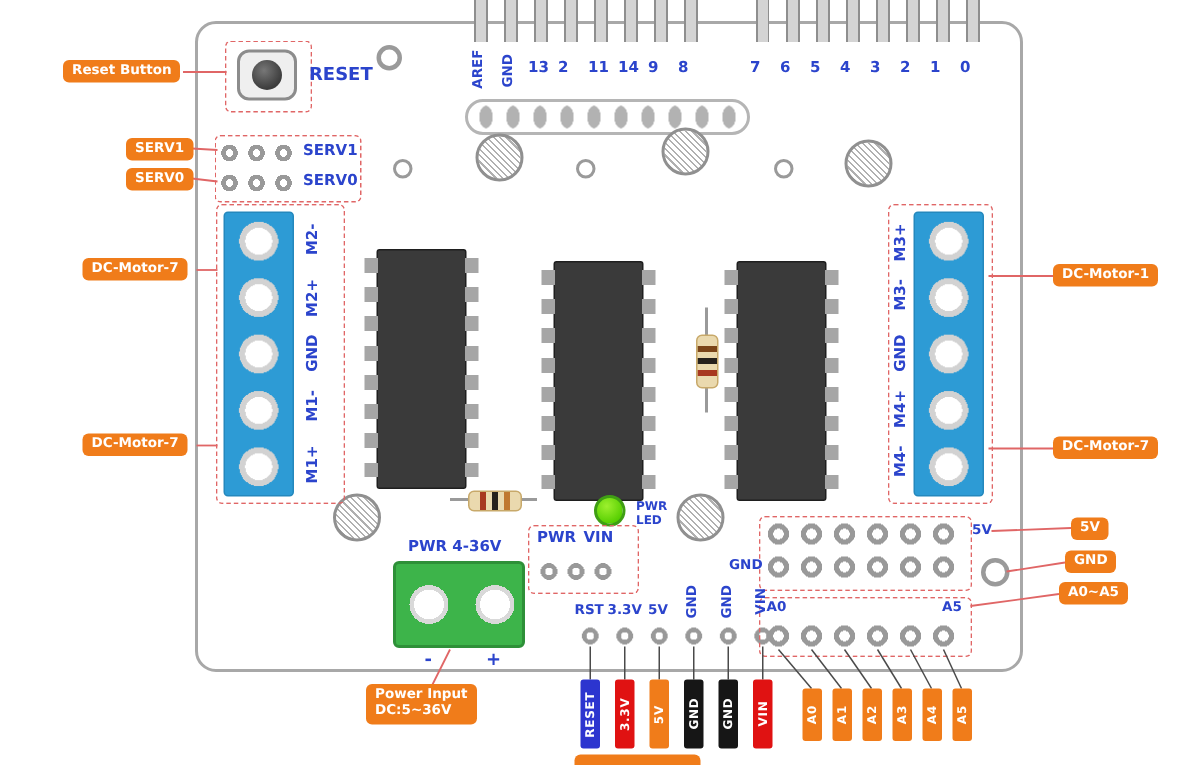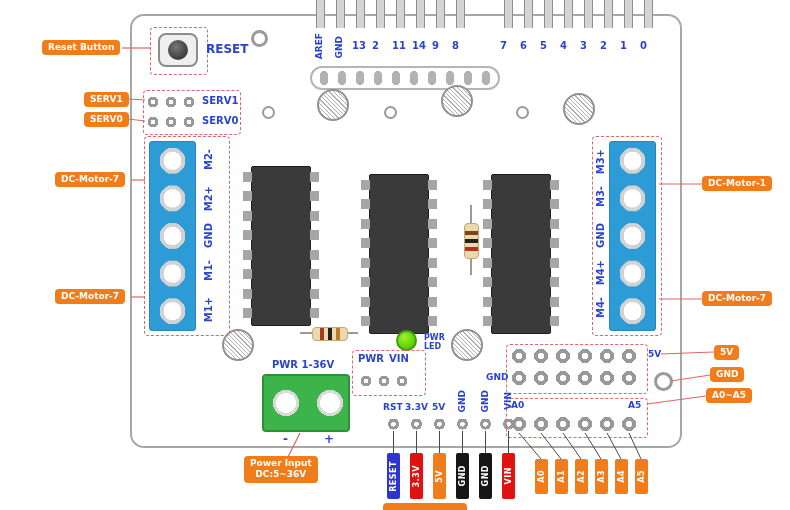--- a/index.html
+++ b/index.html
@@ -162,21 +162,21 @@
 
   <div class="led" style="left:396px;top:330px"></div>
   <div class="blab s8" style="left:424px;top:333px">PWR</div>
   <div class="blab s8" style="left:424px;top:342px">LED</div>
 
   <div class="dashed" style="left:352px;top:350px;width:72px;height:44px"></div>
   <div class="blab" style="left:358px;top:353px">PWR</div>
   <div class="blab" style="left:389px;top:353px">VIN</div>
   <div class="holes holes-sm" style="left:357px;top:372px;width:54px;height:18px;background-size:18px 18px"></div>
 
-  <div class="blab" style="left:272px;top:359px">PWR 1-36V</div>
+  <div class="blab" style="left:272px;top:359px">PWR 4-36V</div>
   <div class="green-term" style="left:262px;top:374px;width:88px;height:58px"></div>
   <div class="blab s12" style="left:283px;top:432px">-</div>
   <div class="blab s12" style="left:324px;top:432px">+</div>
 
   <div class="blab s9" style="left:383px;top:402px">RST</div>
   <div class="blab s9" style="left:405px;top:402px">3.3V</div>
   <div class="blab s9" style="left:432px;top:402px">5V</div>
   <div class="vlab s9" style="left:457px;top:390px">GND</div>
   <div class="vlab s9" style="left:480px;top:390px">GND</div>
   <div class="vlab s9" style="left:503px;top:392px">VIN</div>
@@ -232,20 +232,20 @@
   <div class="callout" style="left:42px;top:40px">Reset Button</div>
   <div class="callout" style="left:84px;top:92px">SERV1</div>
   <div class="callout" style="left:84px;top:112px">SERV0</div>
   <div class="callout" style="left:55px;top:172px">DC-Motor-7</div>
   <div class="callout" style="left:55px;top:289px">DC-Motor-7</div>
   <div class="callout" style="left:702px;top:176px">DC-Motor-1</div>
   <div class="callout" style="left:702px;top:291px">DC-Motor-7</div>
   <div class="callout" style="left:714px;top:345px">5V</div>
   <div class="callout" style="left:710px;top:367px">GND</div>
   <div class="callout" style="left:706px;top:388px">A0~A5</div>
-  <div class="callout" style="left:244px;top:456px;text-align:center">
+  <div class="callout" style="left:244px;top:456px;text-align:left">
     <span style="display:block">Power Input</span>
     <span style="display:block">DC:5~36V</span>
   </div>
 
   <div class="cutoff" style="left:383px;top:503px;width:84px;height:7px"></div>
 
 </div>
 
 </body></html>

